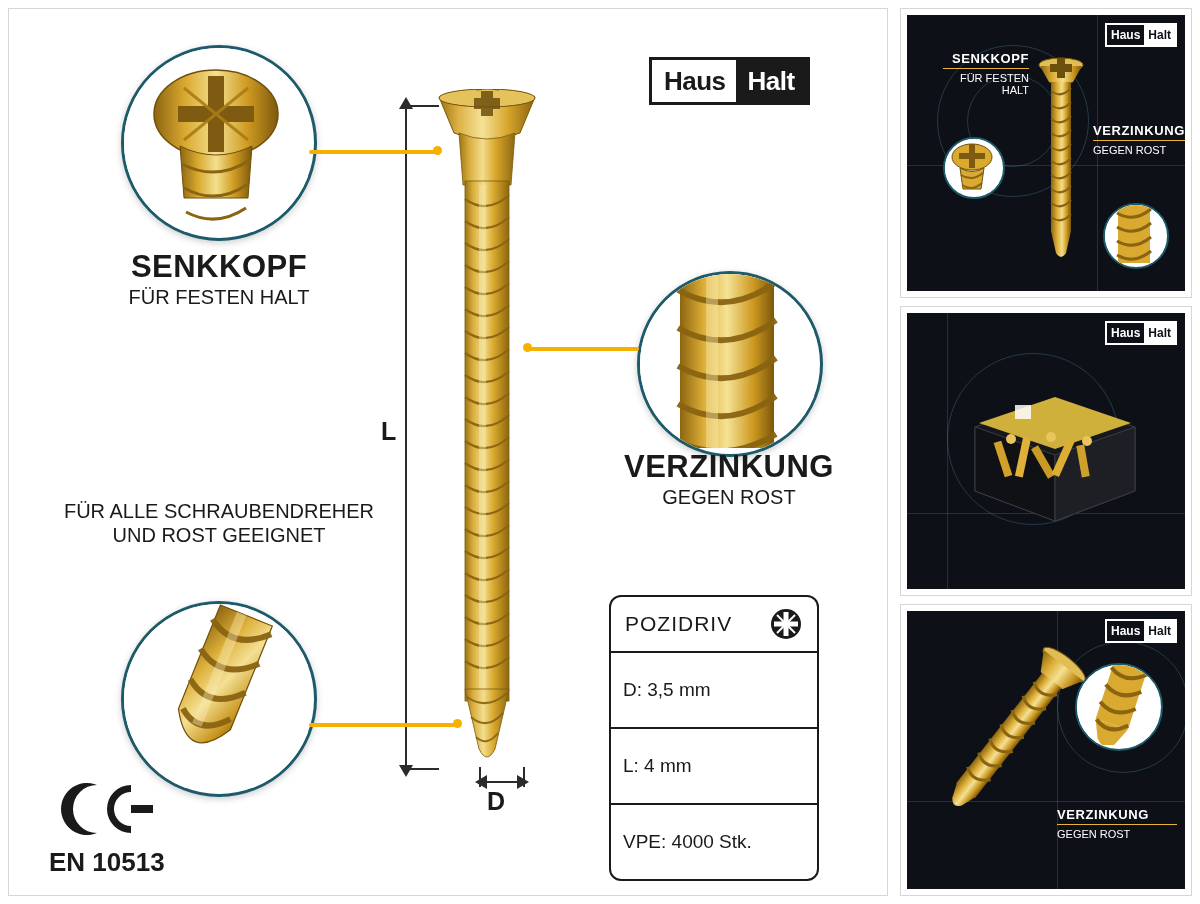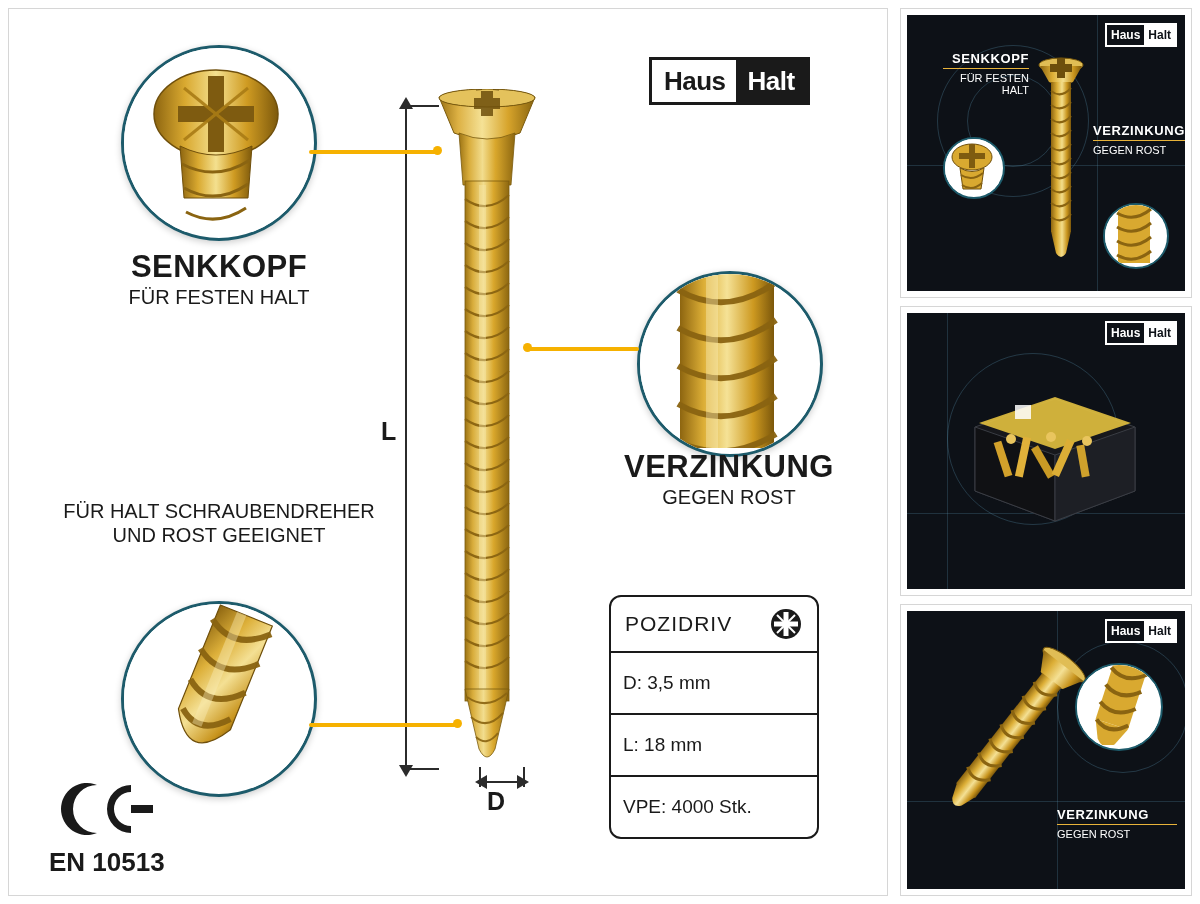--- a/index.html
+++ b/index.html
@@ -131,21 +131,21 @@
     left: 600px;
     top: 586px;
     width: 206px;
     border: 2px solid #1a1a1a;
     border-radius: 12px;
     background: #ffffff;
     overflow: hidden;
   }
   .spec-row {
     border-bottom: 2px solid #1a1a1a;
-    padding: 19px 12px;
+    padding: 26px 12px;
     font-size: 19px;
     color: #1a1a1a;
     display: flex;
     align-items: center;
   }
   .spec-row:last-child { border-bottom: none; }
   .spec-row.head { justify-content: space-between; padding: 10px 14px; gap: 32px; }
   .spec-row.head .txt { font-size: 21px; letter-spacing: 1px; }
 
   
@@ -395,21 +395,21 @@
 
     <div class="lbl lbl-verzinkung">
       <div class="big">VERZINKUNG</div>
       <div class="small">GEGEN ROST</div>
     </div>
 
     <div class="conn" style="left:518px; top:338px; width:112px;"></div>
     <div class="dot" style="left:514px; top:334px;"></div>
 
     <div class="lbl lbl-pozidriv">
-      <div class="small">FÜR HALT SCHRAUBENDREHER</div>
+      <div class="small">FÜR ALLE SCHRAUBENDREHER</div>
       <div class="small">UND ROST GEEIGNET</div>
     </div>
 
     <div class="bubble bubble-tip">
       <svg width="184" height="184">
         <defs>
           <linearGradient id="pb" x1="0" y1="0" x2="1" y2="1">
             <stop offset="0%" stop-color="#8d6510"></stop>
             <stop offset="30%" stop-color="#ddb03a"></stop>
             <stop offset="55%" stop-color="#f4e094"></stop>
@@ -444,21 +444,21 @@
             <rect x="14.5" y="5" width="5" height="24"></rect>
             <rect x="5" y="14.5" width="24" height="5"></rect>
           </g>
           <g stroke="#ffffff" stroke-width="2">
             <line x1="8" y1="8" x2="26" y2="26"></line>
             <line x1="26" y1="8" x2="8" y2="26"></line>
           </g>
         </svg>
       </div>
       <div class="spec-row">D: 3,5 mm</div>
-      <div class="spec-row">L: 18 mm</div>
+      <div class="spec-row">L: 4 mm</div>
       <div class="spec-row">VPE: 4000 Stk.</div>
     </div>
 
     <svg class="ce" width="140" height="56" viewBox="0 0 140 56">
       <path d="M44,4 A24,24 0 1,0 44,52 A26,26 0 1,1 44,4 Z" fill="#1a1a1a"></path>
       <path d="M78,4 A24,24 0 1,0 78,52 L78,45 A17,17 0 1,1 78,11 Z" fill="#1a1a1a"></path>
       <rect x="78" y="24" width="22" height="8" fill="#1a1a1a"></rect>
     </svg>
     <div class="ce-norm">EN 10513</div>
 

